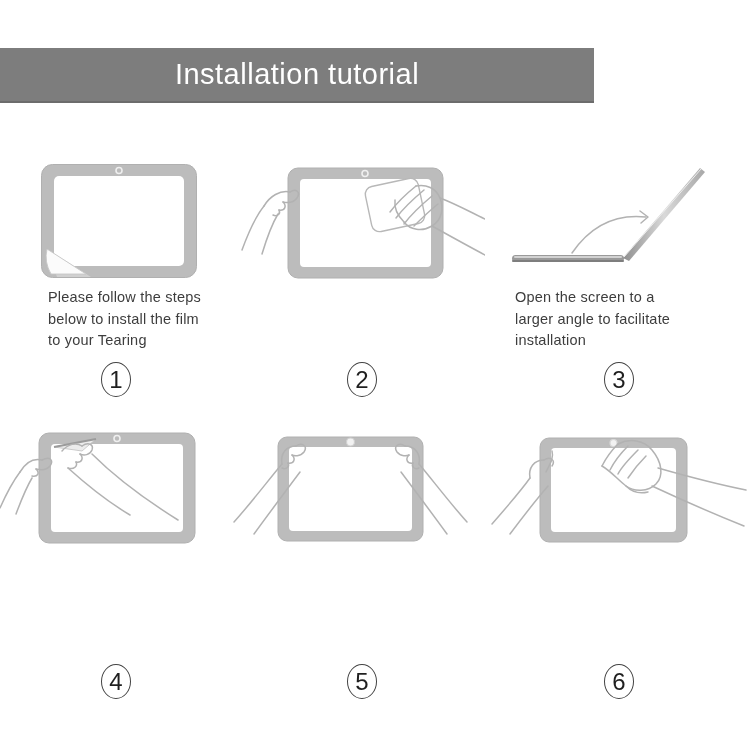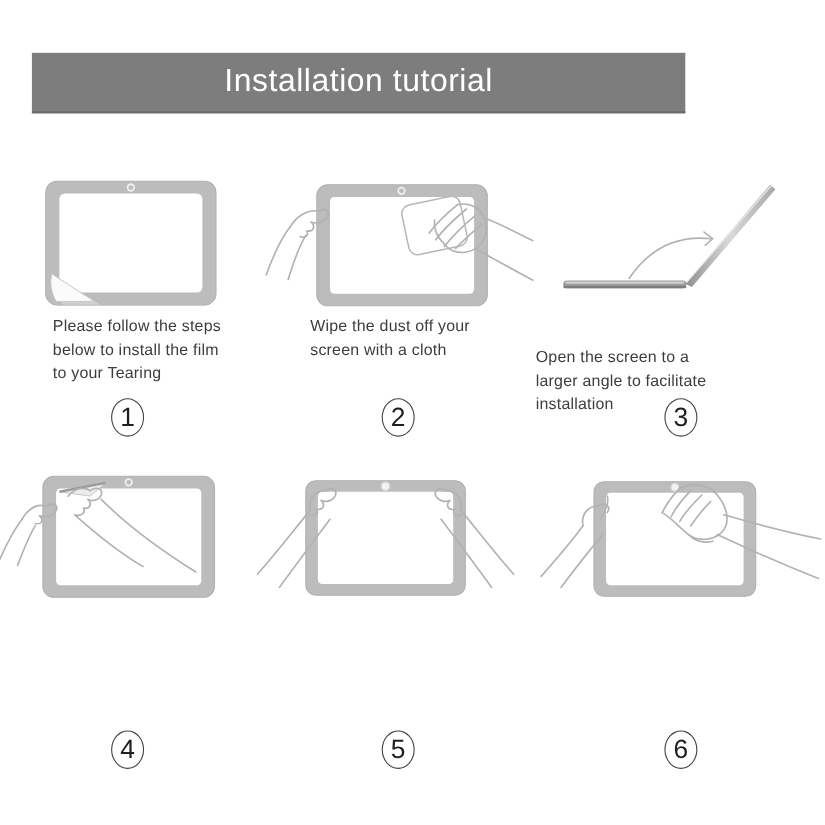--- a/index.html
+++ b/index.html
@@ -4,36 +4,36 @@
 <style>
   html,body{margin:0;padding:0;background:#fff;}
   .canvas{
     position:relative;width:750px;height:750px;background:#fff;overflow:hidden;
     font-family:"Liberation Sans", sans-serif;
   }
   .banner{
     position:absolute;left:0;top:48px;width:594px;height:53px;
     background:var(--banner,#7d7d7d);
     border-bottom:2px solid var(--banner_edge,#6c6c6c);
-    display:flex;align-items:center;justify-content:center;margin-left:29px;
+    display:flex;align-items:center;justify-content:center;
   }
   .banner-title{
     color:var(--banner_text,#ffffff);font-size:29px;letter-spacing:0.5px;
   }
   .illo{position:absolute;}
   .cap{
     position:absolute;margin:0;color:var(--caption_text,#3d3d3d);
     font-size:14.5px;line-height:21.5px;white-space:pre-line;letter-spacing:0.2px;
   }
   .num{
     position:absolute;width:30px;height:35px;border:1.6px solid var(--number_ring,#434343);
     border-radius:50%;display:flex;align-items:center;justify-content:center;
     font-size:24px;color:#1f1f1f;background:#fff;box-sizing:border-box;
   }
-  #cap1{left:48px;top:287px;}  #cap2{left:282px;top:287px;} #cap3{left:487px;top:287px;margin-top:28px;}
+  #cap1{left:48px;top:287px;}  #cap2{left:282px;top:287px;} #cap3{left:515px;top:287px;}
   #cap4{left:40px;top:552px;}  #cap5{left:266px;top:552px;} #cap6{left:514px;top:552px;}
   #num1{left:101px;top:362px;} #num2{left:347px;top:362px;} #num3{left:604px;top:362px;}
   #num4{left:101px;top:664px;} #num5{left:347px;top:664px;} #num6{left:604px;top:664px;}
   #illo1{left:41px;top:164px;} #illo2{left:240px;top:160px;} #illo3{left:500px;top:160px;}
   #illo4{left:0px;top:420px;}  #illo5{left:230px;top:420px;} #illo6{left:490px;top:420px;}
   .lineart{stroke:var(--line_art,#b2b2b2);stroke-width:1.5;fill:none;stroke-linecap:round;stroke-linejoin:round;}
 </style>
 </head>
 <body>
 
@@ -157,22 +157,20 @@
       <path d="M156,36 C148,44 142,52 138,58"></path>
       <path d="M136,66 C142,72 150,74 158,72"></path>
       <path d="M168,48 C196,56 226,64 256,70"></path>
       <path d="M162,66 C192,80 224,94 254,106"></path>
     </g>
   </svg>
 
   <p id="cap1" class="cap">Please follow the steps
 below to install the film
 to your Tearing</p>
-  <p id="cap2" class="cap">Wipe the dust off your
-screen with a cloth</p>
   <p id="cap3" class="cap">Open the screen to a
 larger angle to facilitate
 installation</p>
 
   <div id="num1" class="num">1</div>
   <div id="num2" class="num">2</div>
   <div id="num3" class="num">3</div>
   <div id="num4" class="num">4</div>
   <div id="num5" class="num">5</div>
   <div id="num6" class="num">6</div>

